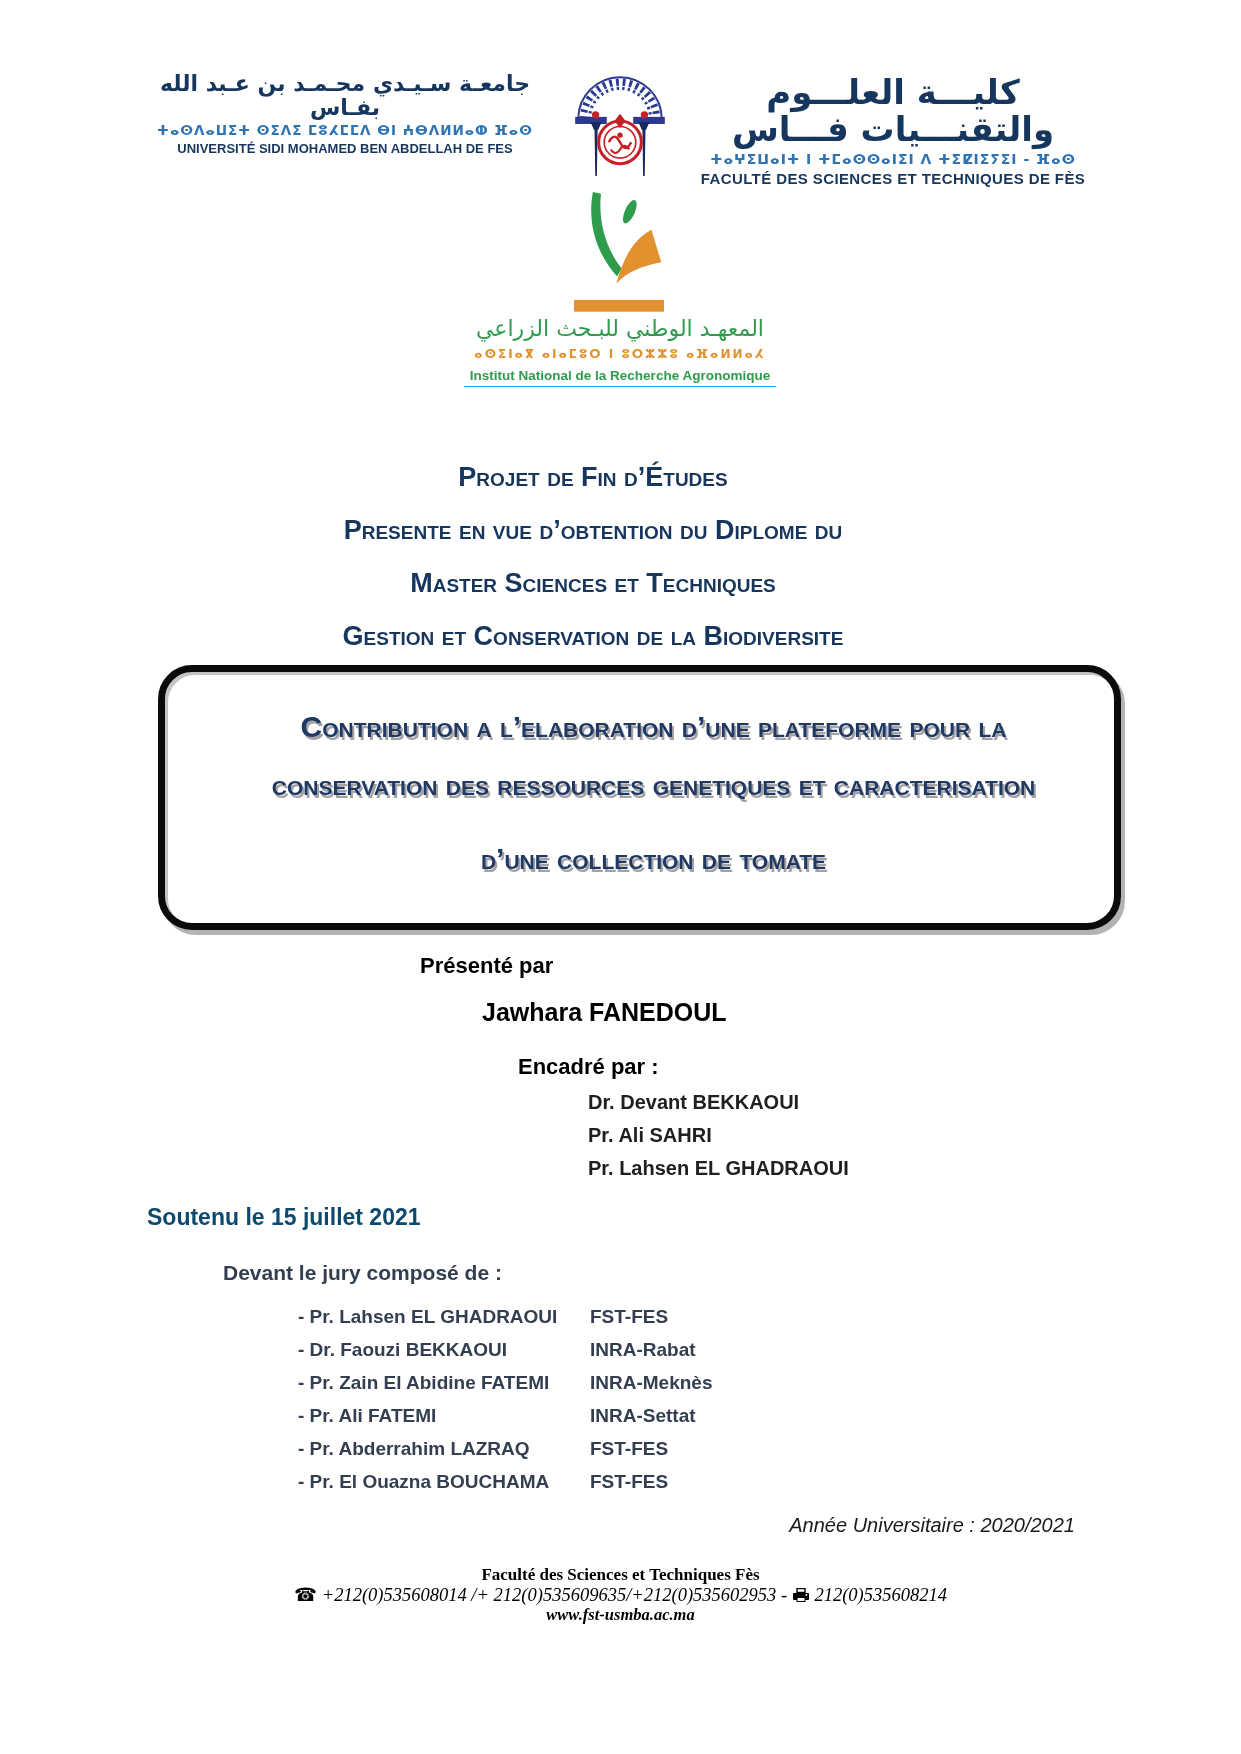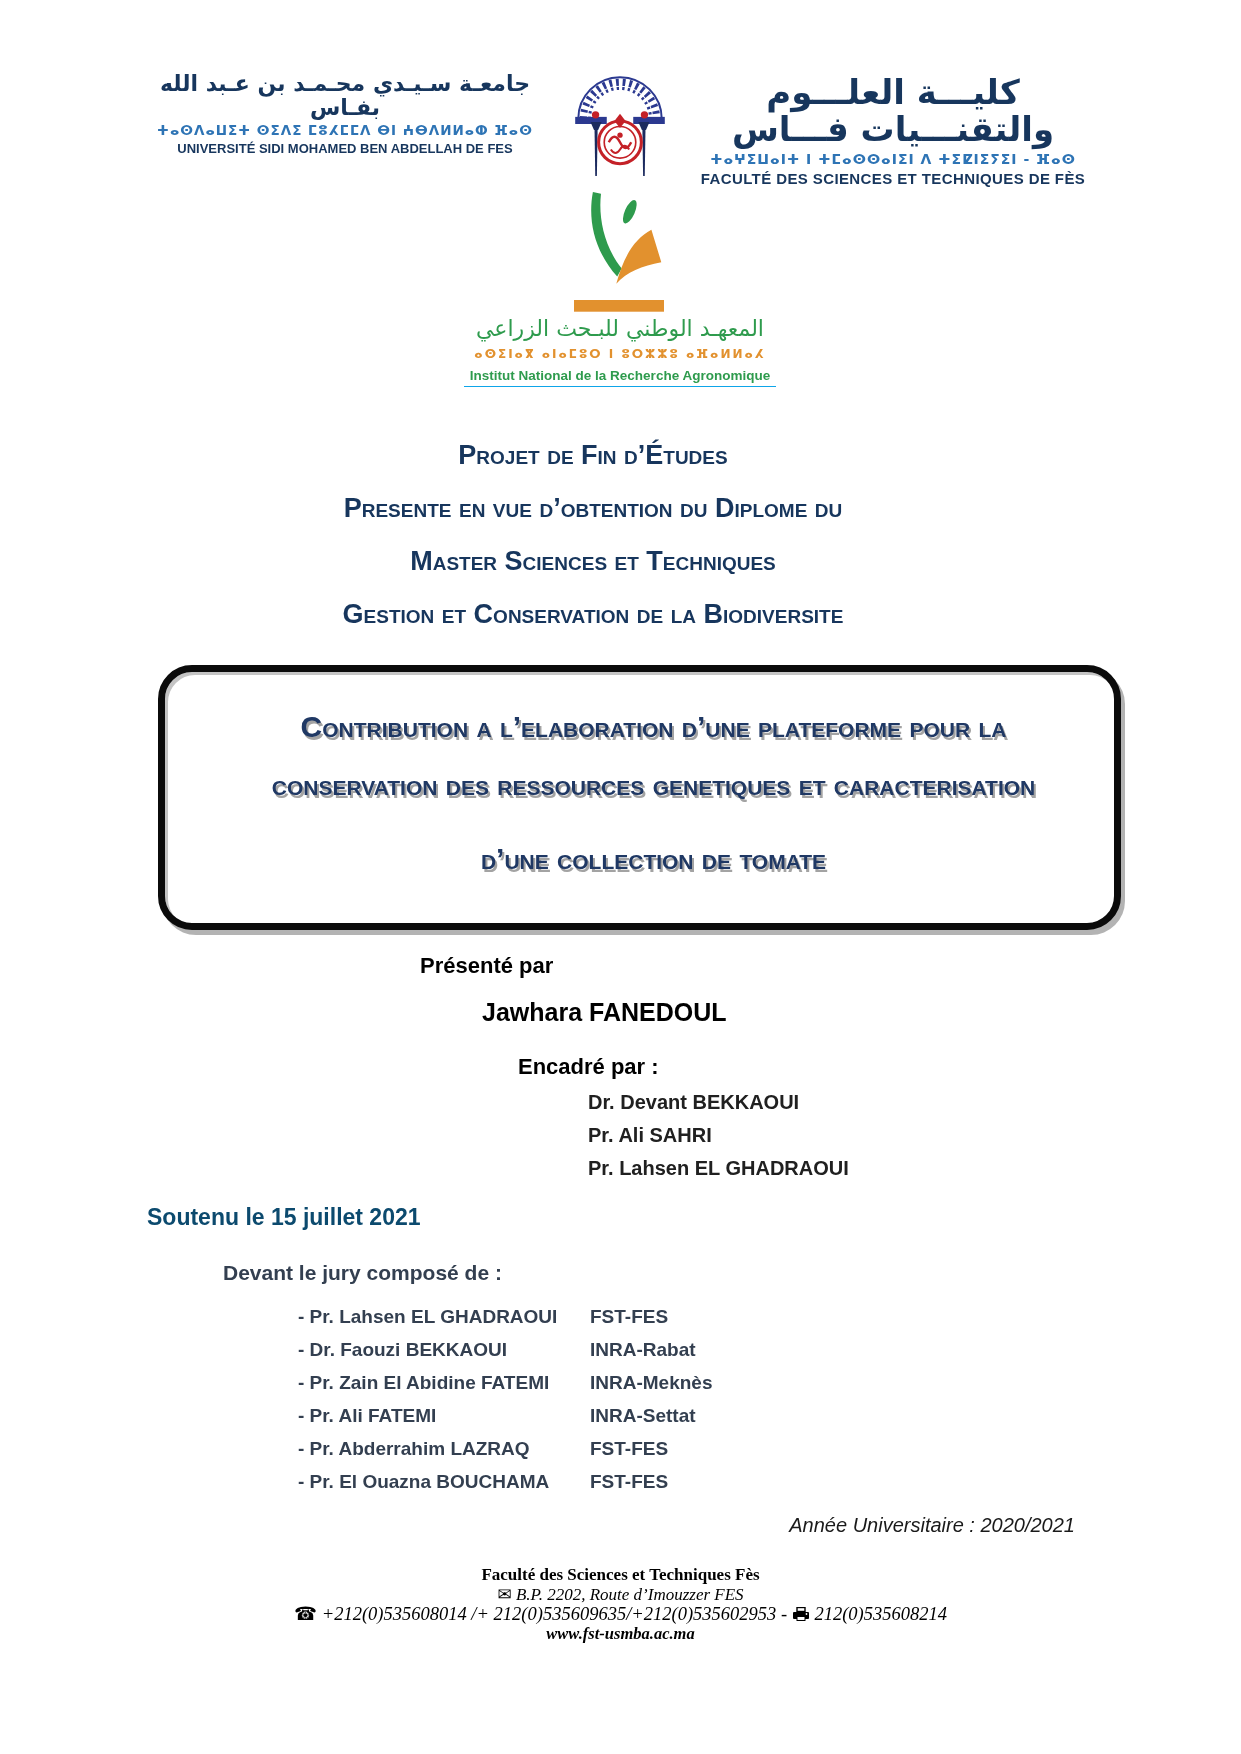--- a/index.html
+++ b/index.html
@@ -23,21 +23,21 @@
   .hdr-right .tf{font-size:14px;margin-top:3px;}
   .hdr-right .frline{font-size:15px;margin-top:4px;letter-spacing:.4px;}
   
   .inra-text{left:170px;top:316px;width:900px;}
   .inra-ar{font-family:"DejaVu Sans",sans-serif;color:#2E9B4D;font-size:22px;direction:rtl;}
   .inra-tf{font-family:"DejaVu Sans",sans-serif;color:#E2912E;font-size:12px;font-weight:bold;letter-spacing:2px;margin-top:6px;}
   .inra-fr{margin-top:5px;}
   .inra-fr span{display:inline-block;color:#2E9B4D;font-weight:bold;font-size:13.5px;
     border-bottom:1px solid #0ea5e9;padding:0 6px 3px;}
   
-  .headings{left:150px;top:441px;width:886px;}
+  .headings{left:150px;top:463px;width:886px;}
   .head-line{font-variant:small-caps;font-weight:bold;color:#17365D;font-size:27px;
     text-align:center;margin-bottom:25px;line-height:28px;}
   
   .title-box{left:158px;top:665px;width:921px;height:225px;border:7px solid #0b0b0b;
     border-radius:34px;box-shadow:4px 5px 0 #b3b3b3, inset 3px 3px 0 #c4c4c4;
     padding-top:26px;background:#fff;padding-left:28px;}
   .box-line{font-variant:small-caps;font-weight:bold;color:#1F3864;font-size:30px;
     text-align:center;height:58px;line-height:58px;text-shadow:2px 3px 0 #a3a3a3;}
   .box-line.third{margin-top:16px;}
   
@@ -162,24 +162,20 @@
     </div>
     <div class="jury-row">
       <span class="jury-name">- Pr. El Ouazna BOUCHAMA</span><span class="jury-aff">FST-FES</span>
     </div>
   </div>
 
   <div class="abs annee">Année Universitaire : 2020/2021</div>
 
   <div class="abs footer">
     <div class="f1">Faculté des Sciences et Techniques Fès</div>
-    <div class="f2">
-      <span class="glyph-icon">✉</span>
-      <span>B.P. 2202, Route d’Imouzzer FES</span>
-    </div>
     <div class="f3">
       <span class="glyph-icon">☎</span>
       <span>+212(0)535608014 /+ 212(0)535609635/+212(0)535602953 -</span>
       <svg class="fax-svg" width="18" height="14" viewBox="0 0 18 14">
         <rect x="1" y="5" width="16" height="7" rx="1" fill="#000"></rect>
         <rect x="5" y="0.5" width="8" height="4" fill="none" stroke="#000" stroke-width="1.4"></rect>
         <rect x="5" y="9.5" width="8" height="4" fill="#fff" stroke="#000" stroke-width="1"></rect>
         <circle cx="14.5" cy="7" r="0.9" fill="#fff"></circle>
       </svg>
       <span>212(0)535608214</span>

